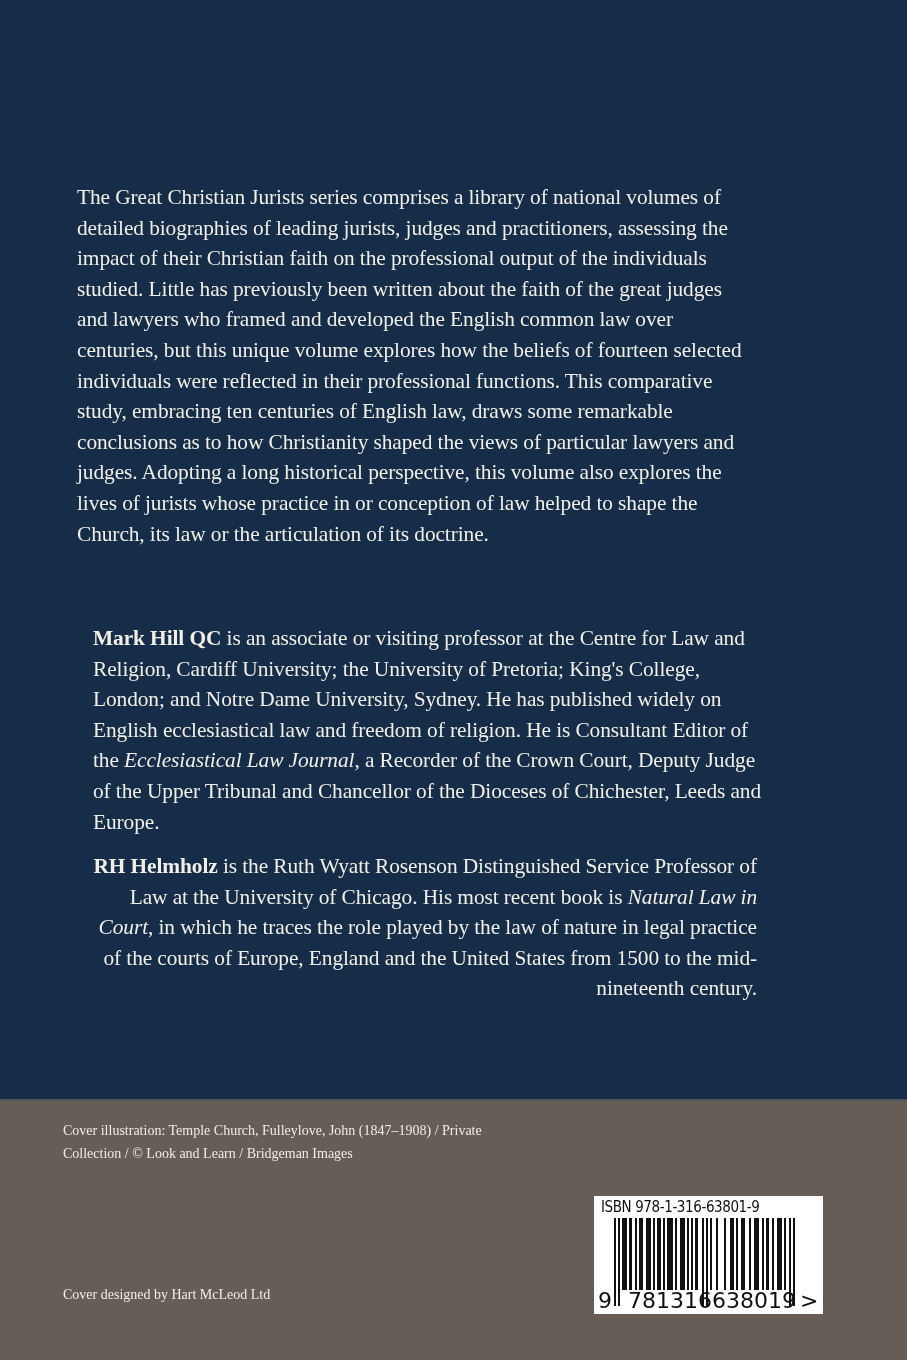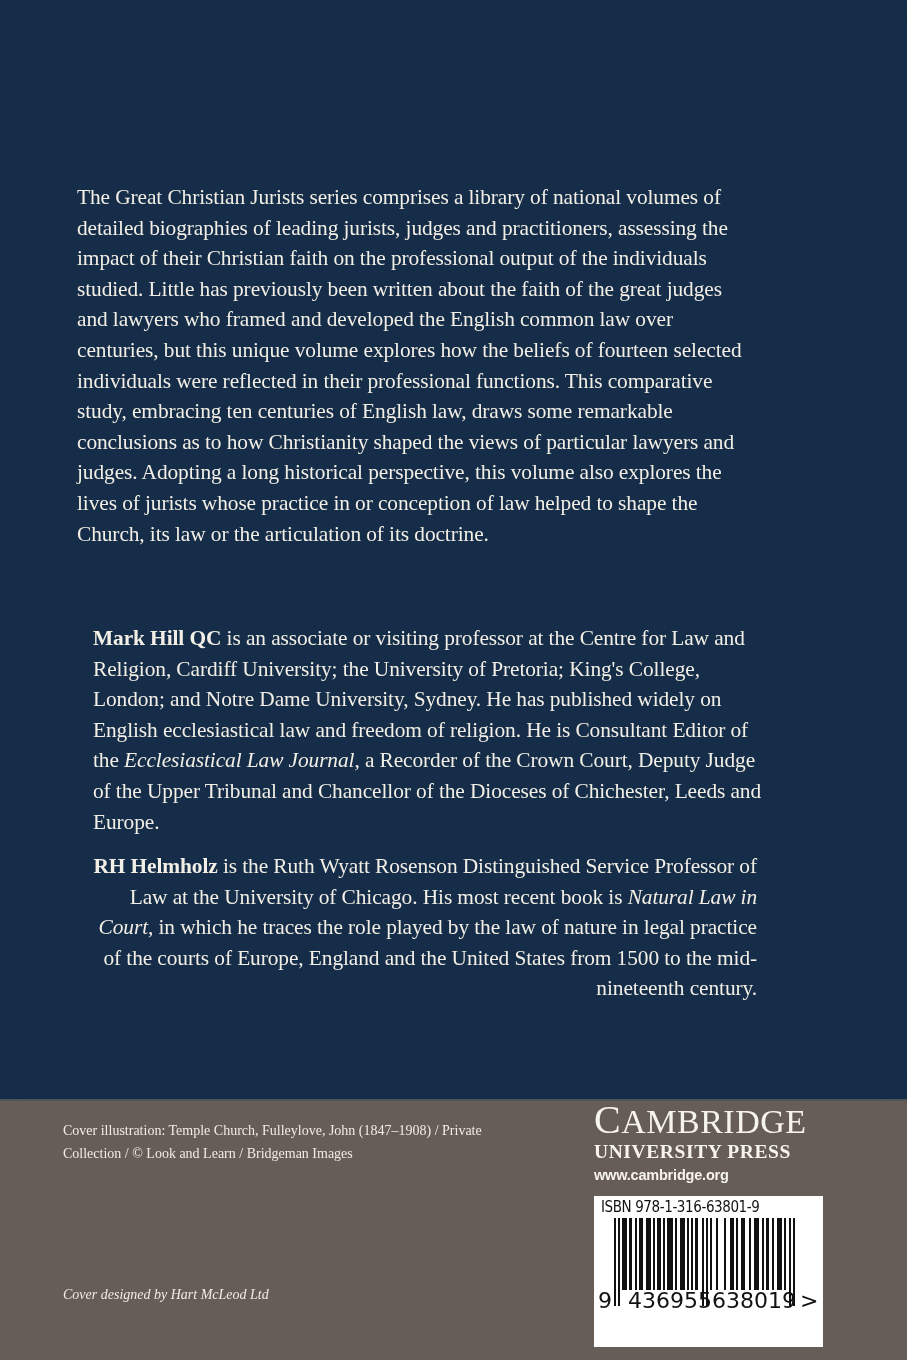--- a/index.html
+++ b/index.html
@@ -8,27 +8,27 @@
   .top { position:absolute; left:0; top:0; width:907px; height:1099px; background:#152d48;border-radius:23px; }
   .bottom { position:absolute; left:0; top:1099px; width:907px; height:261px; background:#675d57; border-top:2px solid #4f5558; box-sizing:border-box; }
   .para { position:absolute; left:77px; width:680px; color:#f3efe6; font-size:21.4px; line-height:30.6px; letter-spacing:-0.1px; }
   .para b { font-weight:bold; }
   .para i { font-style:italic; }
   #p1 { top:182px; }
   #p2 { top:607px; }
   #p3 { top:851px; }
   .credit { position:absolute; left:63px; color:#f1ece4; font-size:14px; line-height:23px; width:420px; }
   #credit1 { top:1119px; }
-  #credit2 { top:1283px;font-style:italic; }
+  #credit2 { top:1283px; }
   .logo { position:absolute; left:594px; top:1102px; width:232px; color:#f7f4ee; text-align:left; }
   .logo .c1 { font-size:34px; letter-spacing:0.5px; line-height:36px; font-family:"Liberation Serif",serif; }
   .logo .c1 .big { font-size:40px; }
   .logo .c2 { font-size:19.5px; letter-spacing:0.6px; line-height:20px; font-family:"Liberation Serif",serif; font-weight:bold; margin-top:2px; }
   .logo .c3 { font-size:14.5px; font-weight:bold; font-family:"Liberation Sans",sans-serif; line-height:18px; margin-top:4px; letter-spacing:-0.2px; }
-  .barcode { position:absolute; left:594px; top:1196px; width:229px; height:151px; background:#ffffff; }
+  .barcode { position:absolute; left:594px; top:1196px; width:229px; height:118px; background:#ffffff; }
   .barcode .isbn { position:absolute; left:7px; top:2px; font-family:"DejaVu Sans Condensed","DejaVu Sans",sans-serif; font-size:15px; color:#111; letter-spacing:-0.4px; }
   .barcode svg { position:absolute; left:0; top:0; }
   .barcode .digits { position:absolute; top:92px; font-family:"DejaVu Sans","Liberation Sans",sans-serif; font-size:22px; color:#111; }
 </style>
 </head>
 <body>
 
 <div class="cover">
   <div class="top">
     <p class="para" id="p1" style="margin:0;">The Great Christian Jurists series comprises a library of national volumes of detailed biographies of leading jurists, judges and practitioners, assessing the impact of their Christian faith on the professional output of the individuals studied. Little has previously been written about the faith of the great judges and lawyers who framed and developed the English common law over centuries, but this unique volume explores how the beliefs of fourteen selected individuals were reflected in their professional functions. This comparative study, embracing ten centuries of English law, draws some remarkable conclusions as to how Christianity shaped the views of particular lawyers and judges. Adopting a long historical perspective, this volume also explores the lives of jurists whose practice in or conception of law helped to shape the Church, its law or the articulation of its doctrine.</p>
@@ -40,25 +40,20 @@
     <p class="para" id="p3" style="margin:0;text-align:right;">
       <b>RH Helmholz</b><span> is the Ruth Wyatt Rosenson Distinguished Service Professor of Law at the University of Chicago. His most recent book is </span><i>Natural Law in Court</i><span>, in which he traces the role played by the law of nature in legal practice of the courts of Europe, England and the United States from 1500 to the mid-nineteenth century.</span>
     </p>
   </div>
 
   <div class="bottom"></div>
 
   <div class="credit" id="credit1">Cover illustration: Temple Church, Fulleylove, John (1847–1908) / Private Collection / © Look and Learn / Bridgeman Images</div>
   <div class="credit" id="credit2">Cover designed by Hart McLeod Ltd</div>
 
-  <div class="logo">
-    <div class="c1"><span class="big">C</span><span>AMBRIDGE</span></div>
-    <div class="c2">UNIVERSITY PRESS</div>
-    <div class="c3">www.cambridge.org</div>
-  </div>
 
   <div class="barcode">
     <div class="isbn">ISBN 978-1-316-63801-9</div>
     <svg width="229" height="118">
       <g fill="#111">
         <rect x="20" y="22" width="2" height="88"></rect>
         <rect x="24" y="22" width="2" height="88"></rect>
         <rect x="28" y="22" width="5" height="72"></rect>
         <rect x="35" y="22" width="3" height="72"></rect>
         <rect x="41" y="22" width="2" height="72"></rect>
@@ -86,17 +81,17 @@
         <rect x="168" y="22" width="2" height="72"></rect>
         <rect x="172" y="22" width="3" height="72"></rect>
         <rect x="178" y="22" width="2" height="72"></rect>
         <rect x="183" y="22" width="5" height="72"></rect>
         <rect x="190" y="22" width="2" height="72"></rect>
         <rect x="195" y="22" width="2" height="88"></rect>
         <rect x="199" y="22" width="2" height="88"></rect>
       </g>
     </svg>
     <div class="digits" style="left:4px;">9</div>
-    <div class="digits" style="left:34px;">436955</div>
+    <div class="digits" style="left:34px;">781316</div>
     <div class="digits" style="left:118px;text-align:center;">638019</div>
     <div class="digits" style="left:206px;">&gt;</div>
   </div>
 </div>
 
 </body></html>

